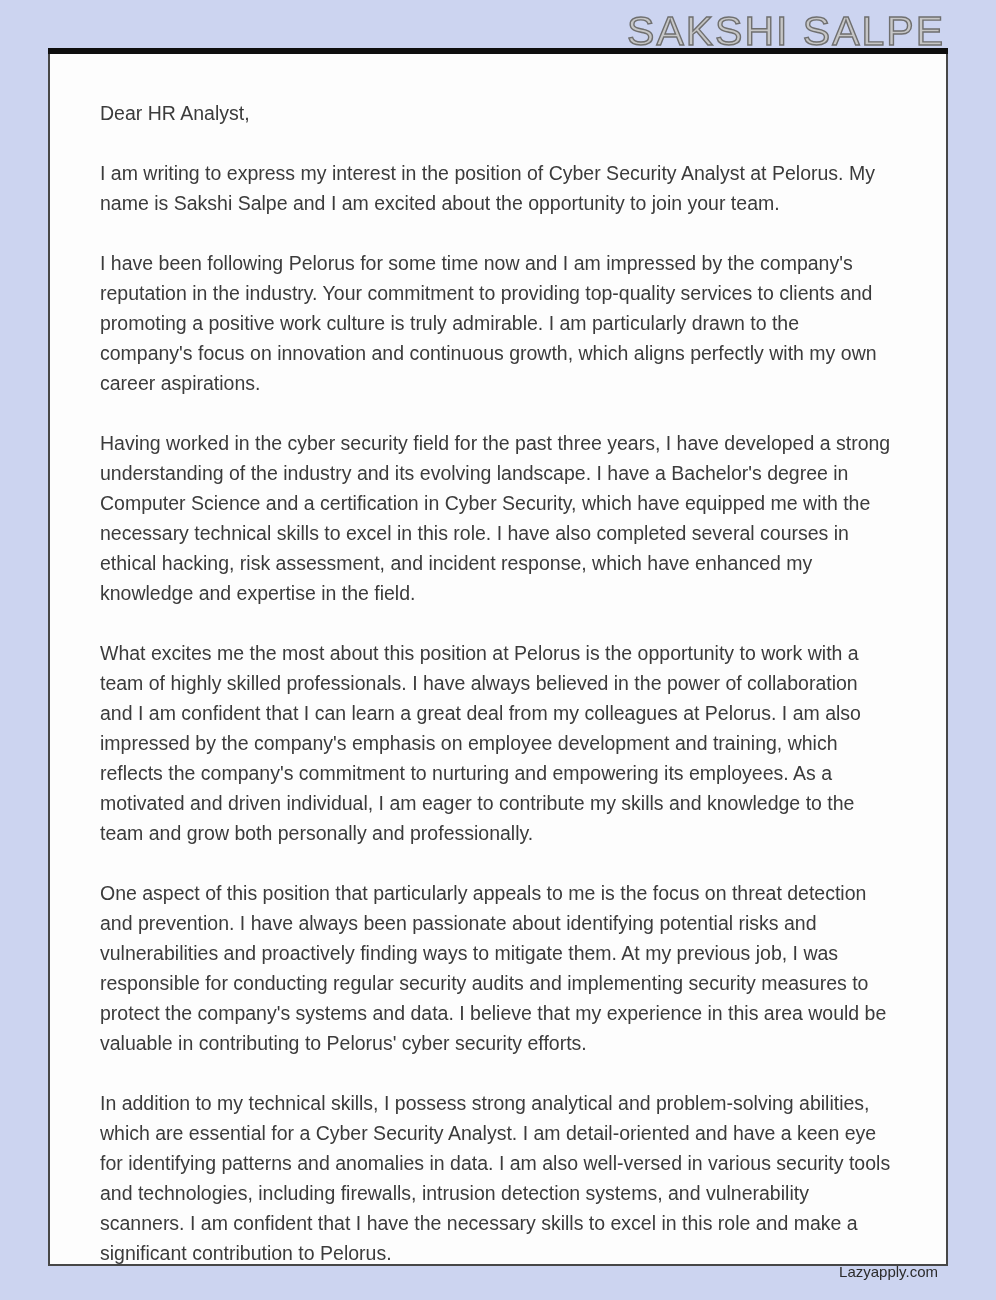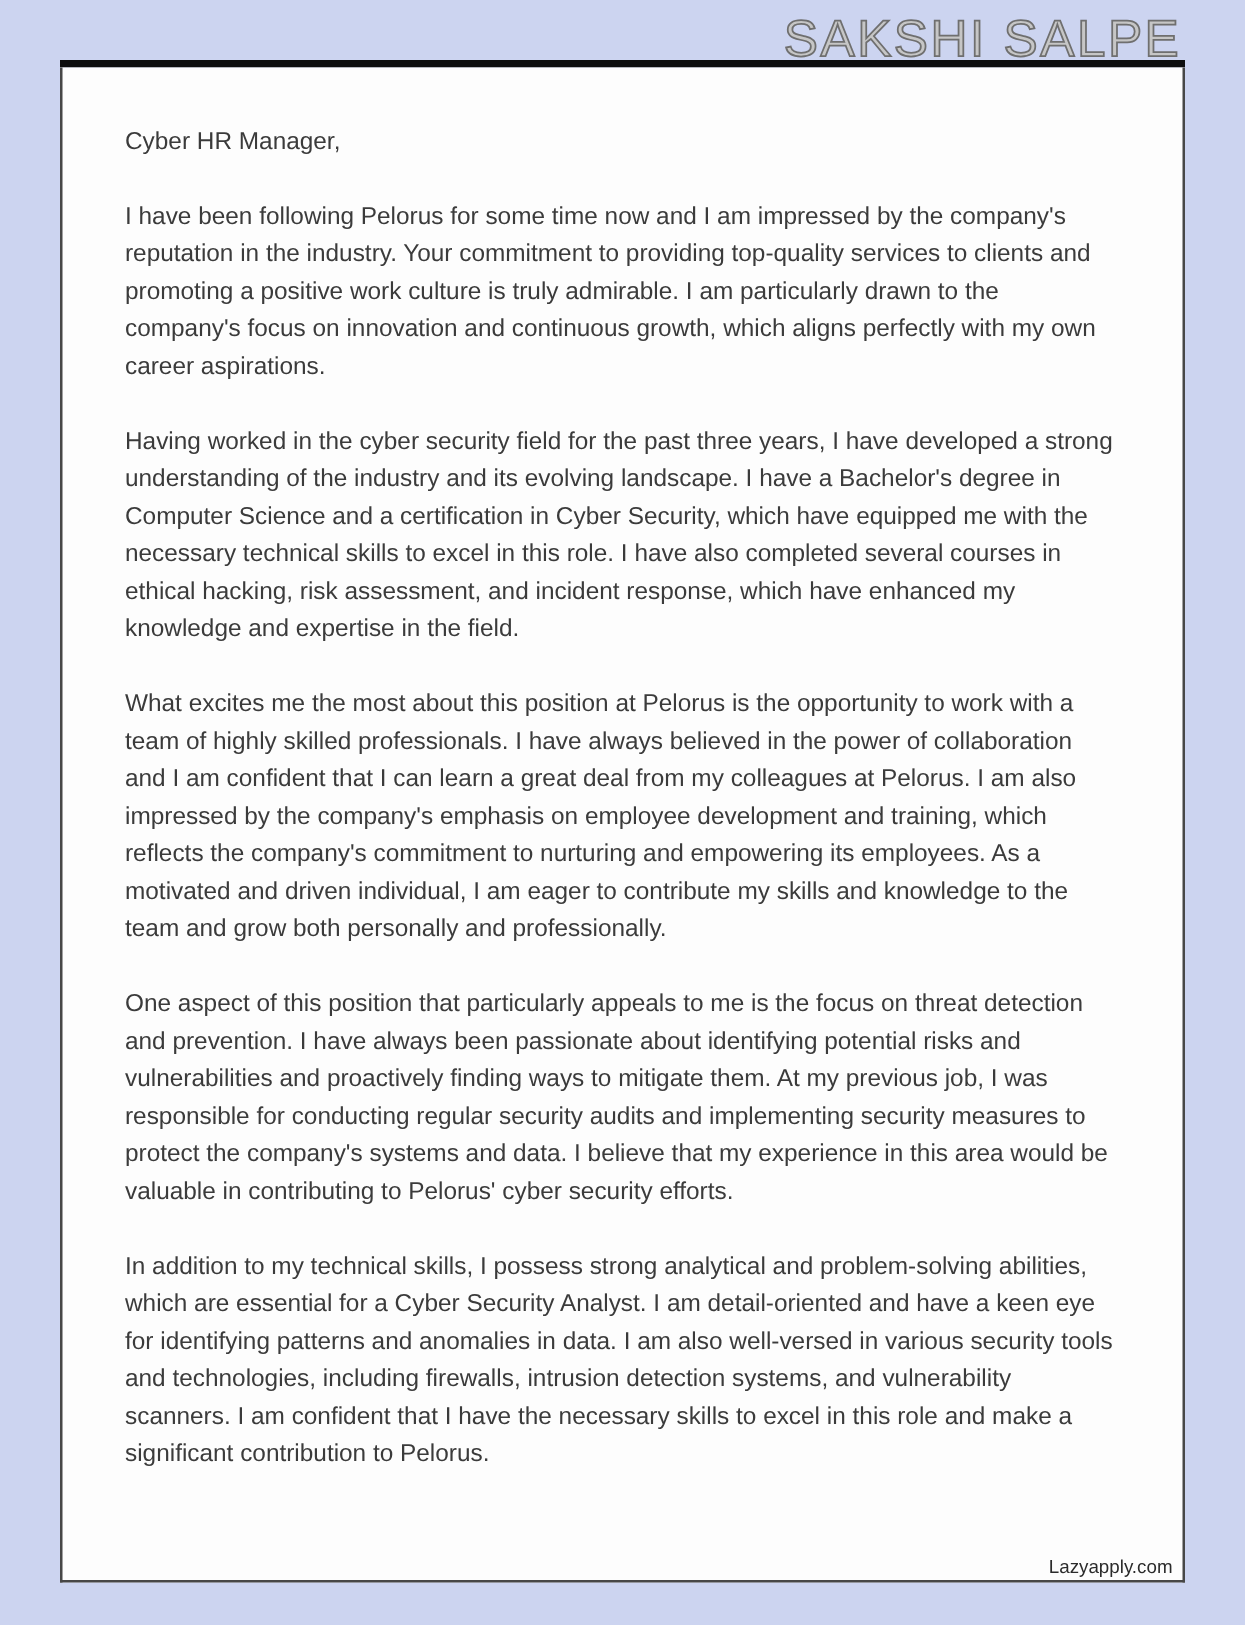--- a/index.html
+++ b/index.html
@@ -43,34 +43,35 @@
   }
   .doc-card p {
     font-size: 19.5px;
     line-height: 30px;
     color: #3b3b3b;
     margin-bottom: 30px;
   }
   .watermark {
     position: absolute;
     right: 58px;
-    bottom: 38px;
+    bottom: 20px;
     font-size: 15px;
     color: #2b2b2b;
   }
 </style>
 </head>
 <body>
 
 <div class="author-name">SAKSHI SALPE</div>
 
 <div class="top-rule"></div>
 
 <div class="doc-card">
-  <p>Cyber HR Manager,</p>
+  <p>Dear HR Analyst,</p>
+  <p>I am writing to express my interest in the position of Cyber Security Analyst at Pelorus. My name is Sakshi Salpe and I am excited about the opportunity to join your team.</p>
   <p>I have been following Pelorus for some time now and I am impressed by the company's reputation in the industry. Your commitment to providing top-quality services to clients and promoting a positive work culture is truly admirable. I am particularly drawn to the company's focus on innovation and continuous growth, which aligns perfectly with my own career aspirations.</p>
   <p>Having worked in the cyber security field for the past three years, I have developed a strong understanding of the industry and its evolving landscape. I have a Bachelor's degree in Computer Science and a certification in Cyber Security, which have equipped me with the necessary technical skills to excel in this role. I have also completed several courses in ethical hacking, risk assessment, and incident response, which have enhanced my knowledge and expertise in the field.</p>
   <p>What excites me the most about this position at Pelorus is the opportunity to work with a team of highly skilled professionals. I have always believed in the power of collaboration and I am confident that I can learn a great deal from my colleagues at Pelorus. I am also impressed by the company's emphasis on employee development and training, which reflects the company's commitment to nurturing and empowering its employees. As a motivated and driven individual, I am eager to contribute my skills and knowledge to the team and grow both personally and professionally.</p>
   <p>One aspect of this position that particularly appeals to me is the focus on threat detection and prevention. I have always been passionate about identifying potential risks and vulnerabilities and proactively finding ways to mitigate them. At my previous job, I was responsible for conducting regular security audits and implementing security measures to protect the company's systems and data. I believe that my experience in this area would be valuable in contributing to Pelorus' cyber security efforts.</p>
   <p>In addition to my technical skills, I possess strong analytical and problem-solving abilities, which are essential for a Cyber Security Analyst. I am detail-oriented and have a keen eye for identifying patterns and anomalies in data. I am also well-versed in various security tools and technologies, including firewalls, intrusion detection systems, and vulnerability scanners. I am confident that I have the necessary skills to excel in this role and make a significant contribution to Pelorus.</p>
 </div>
 
 <div class="watermark">Lazyapply.com</div>
 
 </body></html>

